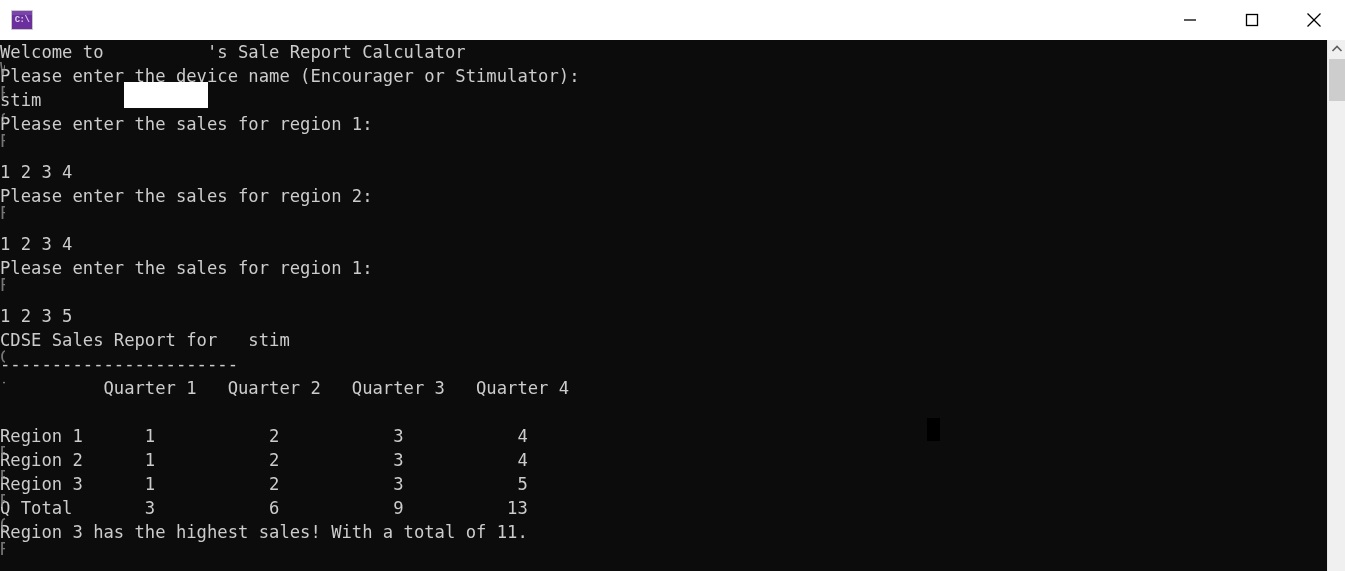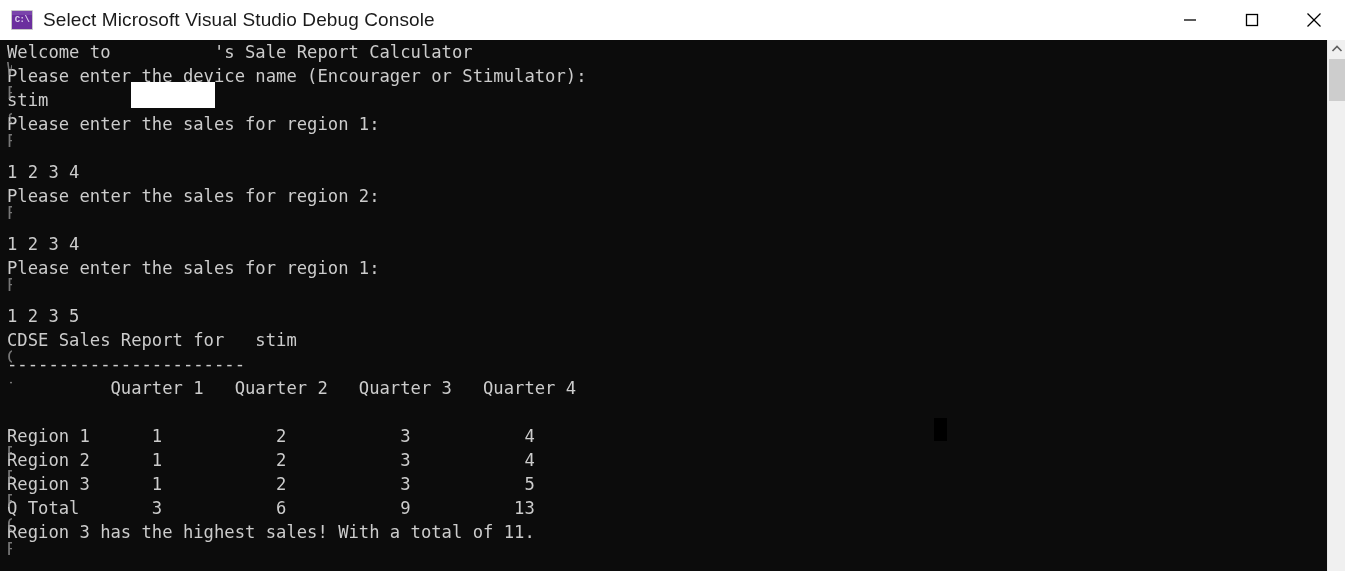--- a/index.html
+++ b/index.html
@@ -101,21 +101,20 @@
 
   
   .console {
     position: absolute;
     left: 0;
     top: 40px;
     width: 1327px;
     height: 531px;
     background: #0c0c0c;
     overflow: hidden;
-    margin-left: 7px;
   }
 
   .console-text {
     position: absolute;
     left: 0;
     top: 0;
     margin: 0;
     padding: 0;
     font-family: "DejaVu Sans Mono", "Liberation Mono", monospace;
     font-size: 17.2px;
@@ -201,21 +200,20 @@
 </head>
 <body>
 
 <div class="window">
 
   <div class="titlebar">
     <div class="title-icon">
       <div class="topbar"></div>
       <span class="glyph">C:\</span>
     </div>
-    <div class="title-text">Select Microsoft Visual Studio Debug Console</div>
 
     <div class="win-controls">
       <button class="win-btn" aria-label="Minimize" title="Minimize">
         <svg width="22" height="22" viewBox="0 0 22 22">
           <line x1="5" y1="11" x2="17" y2="11" stroke="#000000" stroke-width="1.3"></line>
         </svg>
       </button>
       <button class="win-btn" aria-label="Maximize" title="Maximize">
         <svg width="22" height="22" viewBox="0 0 22 22">
           <rect x="5.5" y="5.5" width="11" height="11" fill="none" stroke="#000000" stroke-width="1.3"></rect>

